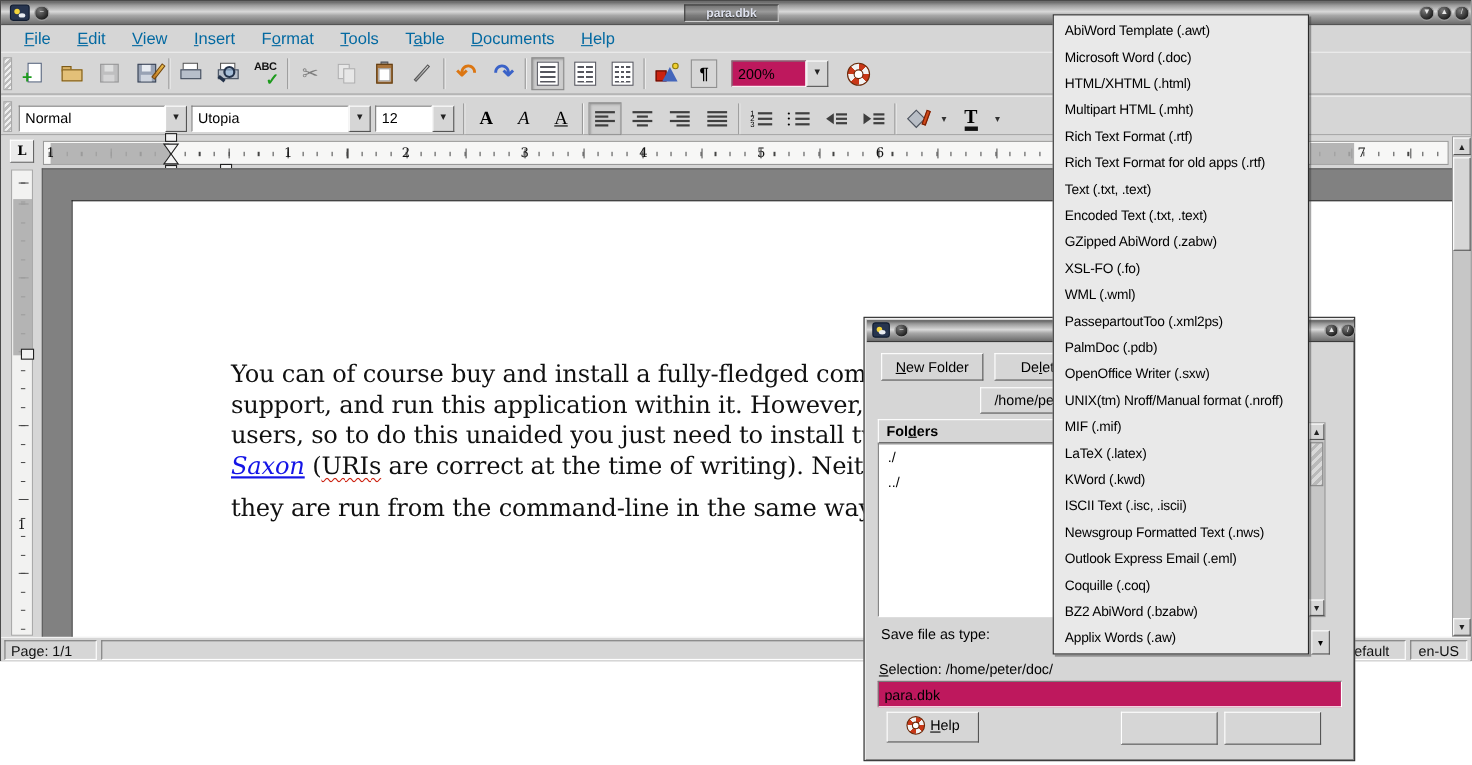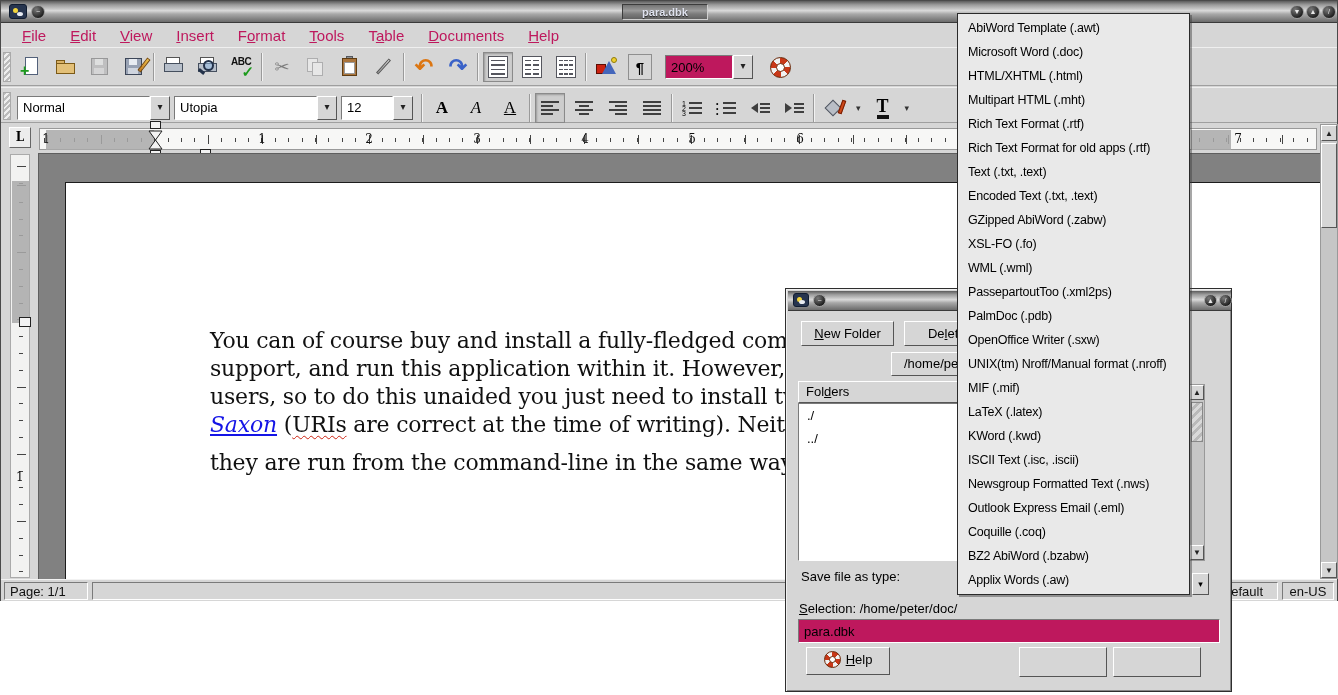--- a/index.html
+++ b/index.html
@@ -15,21 +15,21 @@
   .titlebar { background:linear-gradient(180deg,#5c5c5c 0%,#9a9a9a 18%,#d9d9d9 46%,#a8a8a8 62%,#6b6b6b 100%); border-bottom:1px solid #3a3a3a; }
   #main-titlebar { left:0; top:0; width:1336px; height:22px; }
   .title-panel { height:16px; top:3px; background:rgba(40,40,40,.35); border-top:1px solid #3c3c3c; border-left:1px solid #3c3c3c; border-bottom:1px solid #cfcfcf; border-right:1px solid #cfcfcf; color:#dfe2ee; font-size:11px; font-weight:bold; text-align:center; line-height:14px; text-shadow:0 1px 1px #222; }
   .win-circle { width:14px; height:14px; top:4px; border-radius:50%; background:radial-gradient(circle at 35% 30%, #7a7a7a, #1c1c1c 75%); border:1px solid #9c9c9c; color:#e8e8e8; font-size:7px; line-height:12px; text-align:center; }
   .app-icon { width:18px; height:15px; top:3px; border-radius:3px; background:#27354f; border:1px solid #101c30; }
   .app-icon i { position:absolute; left:3px; top:3px; width:5px; height:5px; border-radius:50%; background:#f2d43c; }
   .app-icon b { position:absolute; right:3px; bottom:2px; width:6px; height:4px; border-radius:50%; background:#e8ecf2; }
 
   
   #menubar { left:0; top:22px; width:1336px; height:24px; background:#d6d6d6; display:flex; align-items:center; padding-left:10px; gap:2px; }
-  .menu-item { position:relative; font-size:15px; color:#be185d; padding:2px 11px; white-space:nowrap; }
+  .menu-item { position:relative; font-size:15px; color:#0369a1; padding:2px 11px; white-space:nowrap; }
 
   
   .toolbar { left:0; width:1336px; background:#d6d6d6; border-top:1px solid #efefef; border-bottom:1px solid #9f9f9f; }
   #toolbar1 { top:46px; height:39px; }
   #toolbar2 { top:86px; height:36px; }
   .tb-handle { left:2px; top:4px; width:8px; height:30px; background:repeating-linear-gradient(135deg,#bbb 0 2px,#eee 2px 4px); border:1px solid #aaa; }
   .tb-sep { width:2px; height:28px; border-left:1px solid #9a9a9a; border-right:1px solid #f2f2f2; }
   .tb-btn { width:30px; height:30px; display:flex; align-items:center; justify-content:center; }
   .tb-btn.selected { border:1px solid #8a8a8a; background:#cdcdcd; box-shadow:inset 1px 1px 2px rgba(0,0,0,.25); }
   .disabled { opacity:.42; filter:grayscale(.9); }
@@ -495,21 +495,21 @@
       <div class="a win-circle" style="left:25px; top:3px; width:13px; height:13px; line-height:11px;">−</div>
       <div class="a win-circle" style="left:416px; top:3px; width:13px; height:13px; line-height:11px;">▲</div>
       <div class="a win-circle" style="left:431px; top:3px; width:13px; height:13px; line-height:11px;">/</div>
     </div>
 
     <div class="a dlg-btn" style="left:15px; top:32px; width:93px; height:25px; line-height:23px;"><u>N</u>ew Folder</div>
     <div class="a dlg-btn" style="left:118px; top:32px; width:110px; height:25px; line-height:23px;">De<u>l</u>ete File</div>
 
     <div class="a dlg-btn" style="left:105px; top:63px; width:170px; height:24px; line-height:22px; text-align:left; padding-left:12px;">/home/pe</div>
 
-    <div class="a list-header" style="left:12px; top:92px; width:214px; height:22px;">Fol<u>d</u>ers</div>
+    <div class="a list-header" style="left:12px; top:92px; width:214px; height:22px;font-weight:bold;">Fol<u>d</u>ers</div>
     <div class="a listbox" style="left:12px; top:114px; width:214px; height:158px;">
 
     <div class="folder-row">./</div>
         <div class="folder-row">../</div>
       </div>
 
     <div class="a mini-scroll" style="left:403px; top:95px; width:16px; height:177px;">
       <div class="a sc-btn" style="width:14px; height:15px; line-height:14px;">▲</div>
       <div class="mini-thumb"></div>
       <div class="a sc-btn" style="top:160px; width:14px; height:15px; line-height:14px;">▼</div>

